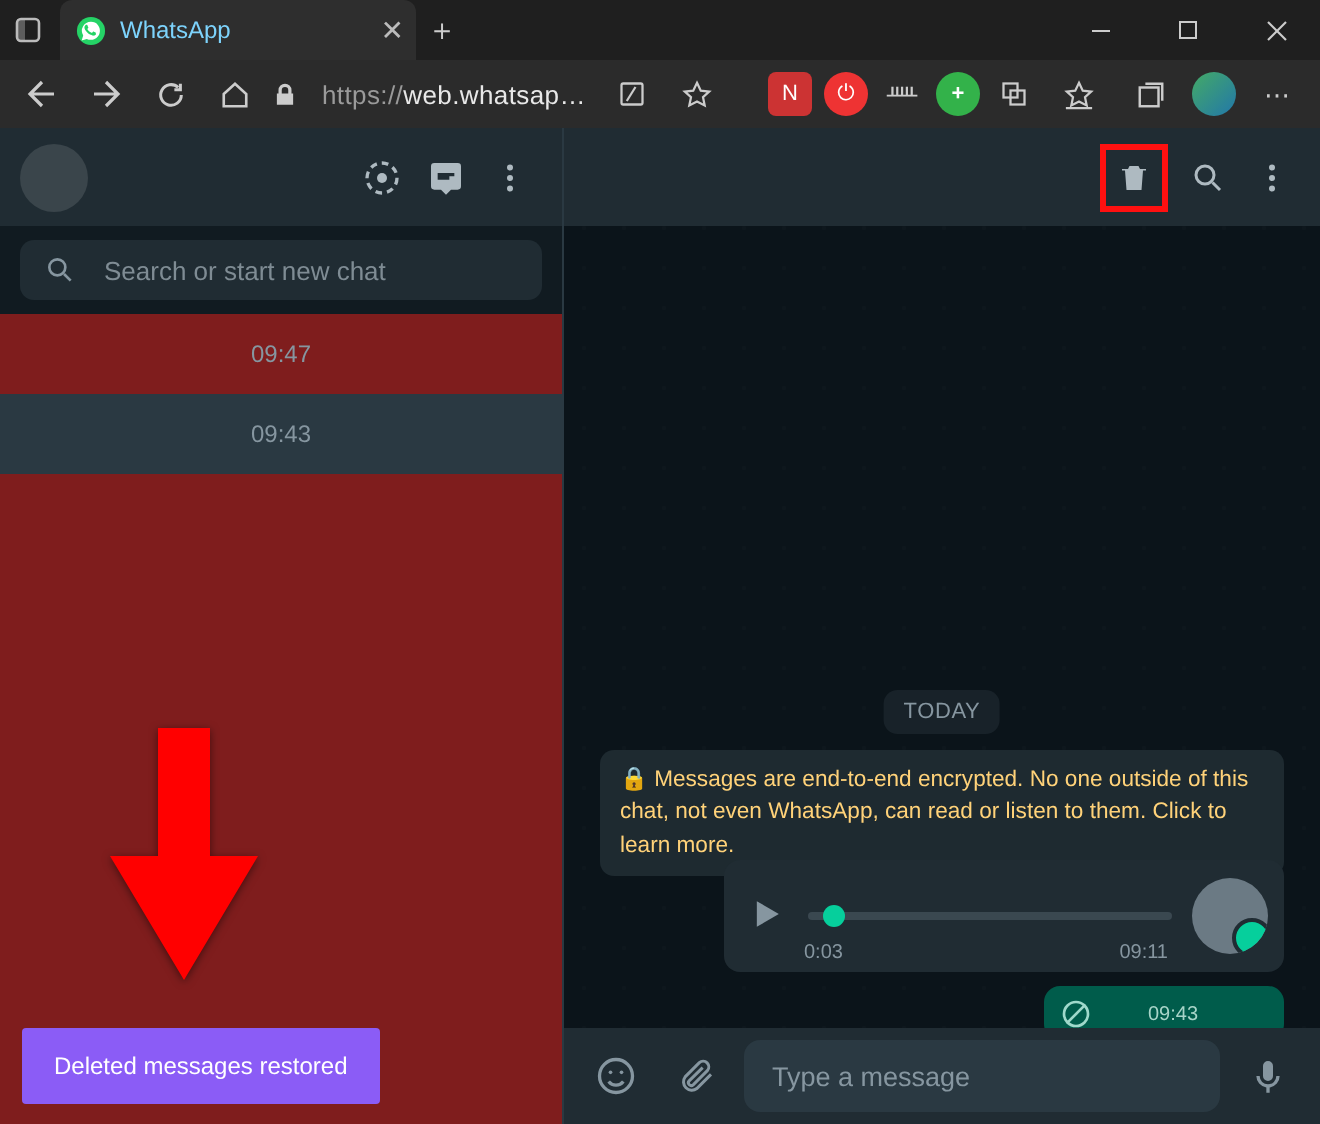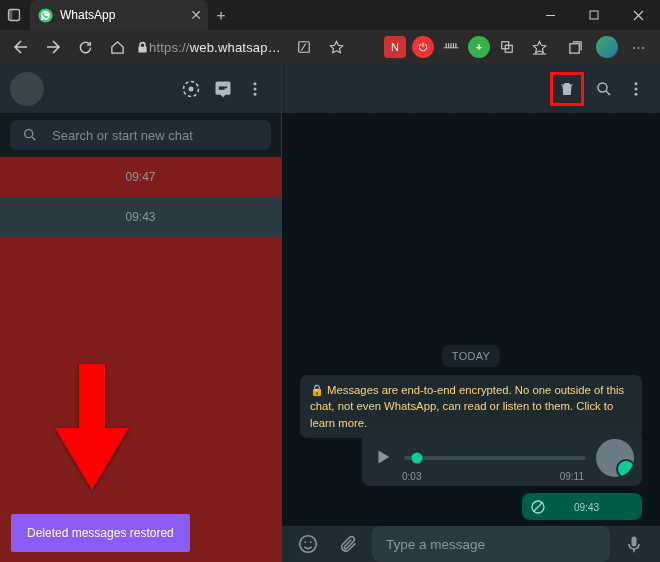--- a/index.html
+++ b/index.html
@@ -1,29 +1,29 @@
 <!DOCTYPE html>
 <html><head>
 <meta charset="utf-8">
 <style>
   * { margin:0; padding:0; box-sizing:border-box; }
   body { width:660px; height:562px; background:#000; font-family:"Segoe UI",Arial,sans-serif; font-size:13px; color:#d1d7db; overflow:hidden; position:relative; }
   .titlebar { height:30px; background:#1f1f1f; display:flex; align-items:center; color:#cfcfcf; font-size:12px; position:relative; }
   .tab-preview-btn { width:20px; height:30px; display:flex; align-items:center; justify-content:center; margin:0 4px; }
   .tab { height:30px; background:#2e2e2e; border-radius:6px 6px 0 0; display:flex; align-items:center; padding:0 6px 0 8px; gap:7px; width:178px; margin-left:2px; }
   .tab-icon svg { display:block; }
-  .tab-title { flex:1; font-size:12px; color:#ffffff; }
+  .tab-title { flex:1; font-size:12px; color:#7dd3fc; }
   .tab-close { color:#bbb; font-size:14px; line-height:1; }
   .newtab { width:26px; display:flex; align-items:center; justify-content:center; color:#ccc; font-size:15px; }
   .wincontrols { position:absolute; right:0; top:0; display:flex; }
   .wincontrols div { width:44px; height:30px; display:flex; align-items:center; justify-content:center; color:#ccc; }
   .wincontrols svg { stroke:#ccc; }
   .toolbar { height:34px; background:#2b2b2b; display:flex; align-items:center; padding:0 6px; gap:2px; }
   .tbtn { width:30px; height:30px; display:flex; align-items:center; justify-content:center; color:#ccc; }
-  .urlbox { flex:0 0 auto; display:flex; align-items:center; height:28px; background:#2b2b2b; color:#ccc; gap:0; margin-left:2px; }
+  .urlbox { flex:0 0 auto; display:flex; align-items:center; height:28px; background:#2b2b2b; color:#ccc; gap:12px; margin-left:2px; }
   .urlbox .lock svg { display:block; }
   .url-text { font-size:13px; color:#e8e8e8; letter-spacing:.2px; width:138px; overflow:hidden; white-space:nowrap; }
   .url-text .dim { color:#9a9a9a; }
   .ext-row { display:flex; align-items:center; gap:6px; margin-left:auto; }
   .ext { width:22px; height:22px; border-radius:4px; display:flex; align-items:center; justify-content:center; font-size:11px; }
   .content { position:absolute; top:64px; left:0; right:0; bottom:0; background:#111b21; display:flex; }
   .sidebar { width:282px; background:#7f1d1d; display:flex; flex-direction:column; border-right:1px solid #2a3942; }
   .sb-head { height:49px; background:#202c33; display:flex; align-items:center; padding:0 10px; }
   .avatar { width:34px; height:34px; border-radius:50%; background:#3a454b; }
   .sb-head .spacer { flex:1; }
@@ -46,21 +46,21 @@
   .audio-msg { position:absolute; top:317px; right:18px; width:280px; height:56px; background:#202c33; border-radius:8px; display:flex; align-items:center; padding:0 8px 0 10px; gap:6px;margin-left:44px; }
   .play { color:#8696a0; }
   .track { flex:1; height:4px; background:#3a4850; border-radius:2px; position:relative; margin:0 4px; }
   .track .dot { position:absolute; left:7%; top:50%; width:11px; height:11px; background:#06cf9c; border-radius:50%; transform:translate(-50%,-50%); }
   .atimes { position:absolute; bottom:4px; left:40px; right:58px; display:flex; justify-content:space-between; font-size:10px; color:#8696a0; }
   .aava { width:38px; height:38px; border-radius:50%; background:#6b7a84; position:relative; overflow:hidden; }
   .aava::after { content:""; position:absolute; right:-2px; bottom:-2px; width:16px; height:16px; border-radius:50%; background:#06cf9c; border:2px solid #202c33; }
   .sent-msg { position:absolute; top:380px; right:18px; background:#005c4b; color:#cfe9e1; border-radius:8px; padding:6px 8px 5px 8px; min-width:120px; display:flex; align-items:center; gap:28px; }
   .sent-msg .ban svg { display:block; }
   .sent-time { font-size:10px; color:#a7d4c8; }
-  .composer { height:36px; background:#202c33; display:flex; align-items:center; padding:0 10px; gap:8px; position:relative; z-index:2; }
+  .composer { height:48px; background:#202c33; display:flex; align-items:center; padding:0 10px; gap:8px; position:relative; z-index:2; }
   .comp-input { flex:1; height:36px; background:#2a3942; border-radius:8px; display:flex; align-items:center; padding:0 14px; color:#8696a0; font-size:13.5px; }
   .toast { position:absolute; left:11px; bottom:10px; background:#8b5cf6; color:#fff; font-size:12px; padding:12px 16px; border-radius:2px; z-index:10; }
   .arrow { position:absolute; left:52px; bottom:68px; z-index:11; }
   .arrow svg { display:block; filter:drop-shadow(0 1px 2px rgba(0,0,0,.5)); }
 </style>
 </head>
 <body>
 
 <div class="titlebar">
   <div class="tab-preview-btn">

